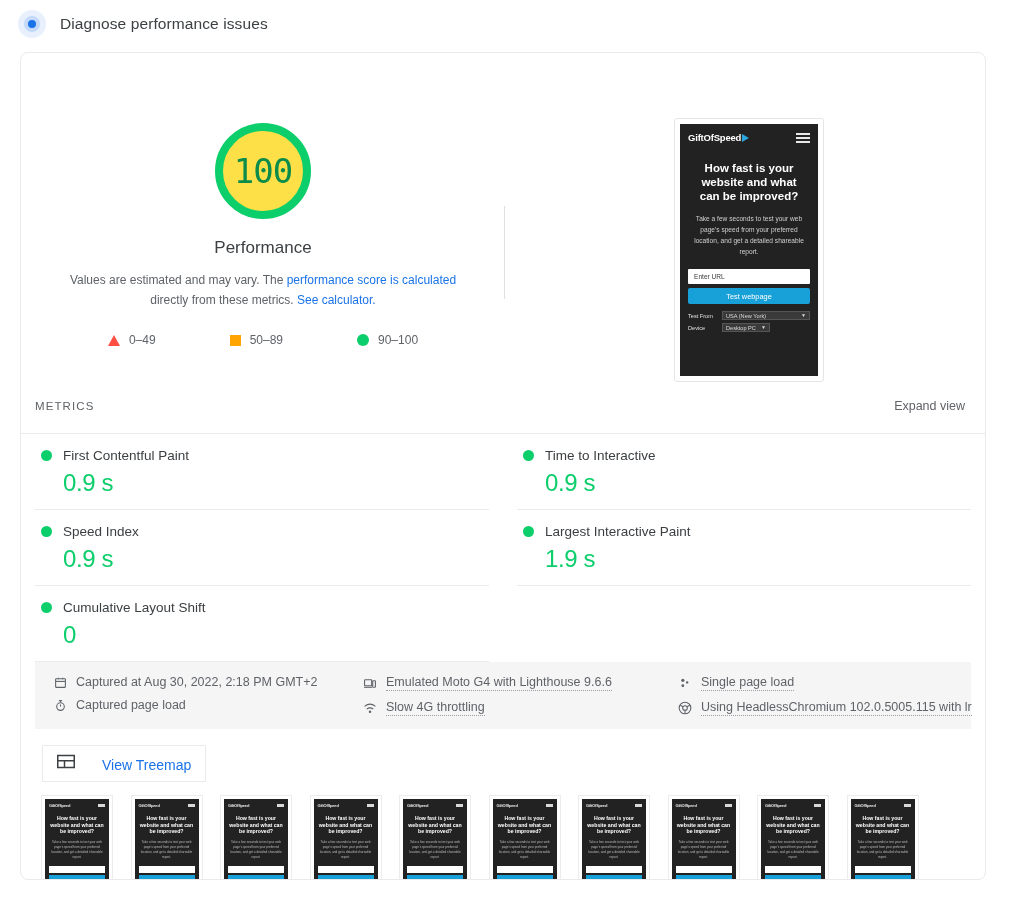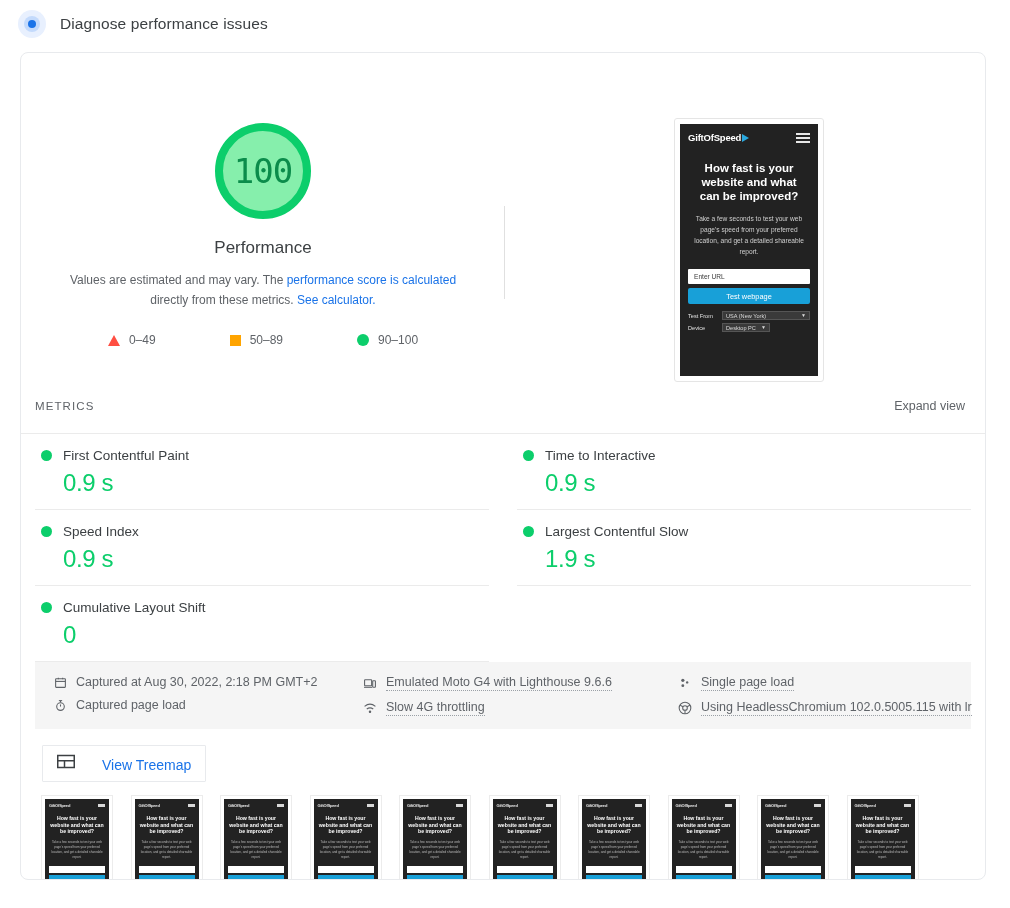--- a/index.html
+++ b/index.html
@@ -75,21 +75,21 @@
     top: 0;
     width: 484px;
     text-align: center;
   }
   .gauge {
     margin: 70px auto 0 auto;
     width: 96px;
     height: 96px;
     border-radius: 50%;
     border: 8px solid #0cce6b;
-    background: #86efac;
+    background: #fde047;
     box-sizing: border-box;
     display: flex;
     align-items: center;
     justify-content: center;
   }
   .gauge .score {
     font-size: 34px;
     color: #0b8c4b;
     font-family: "DejaVu Sans Mono", monospace;
     line-height: 1;
@@ -486,21 +486,21 @@
     <div class="metric">
       <div class="mrow">
         <span class="bullet"></span>
         <span class="mname">Speed Index</span>
       </div>
       <div class="mval">0.9 s</div>
     </div>
     <div class="metric">
       <div class="mrow">
         <span class="bullet"></span>
-        <span class="mname">Largest Contentful Slow</span>
+        <span class="mname">Largest Interactive Paint</span>
       </div>
       <div class="mval">1.9 s</div>
     </div>
     <div class="metric">
       <div class="mrow">
         <span class="bullet"></span>
         <span class="mname">Cumulative Layout Shift</span>
       </div>
       <div class="mval">0</div>
     </div>

